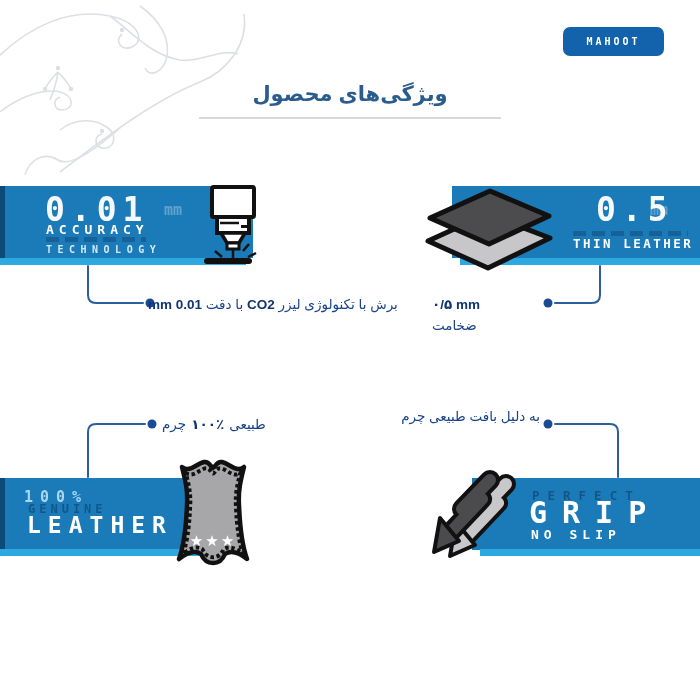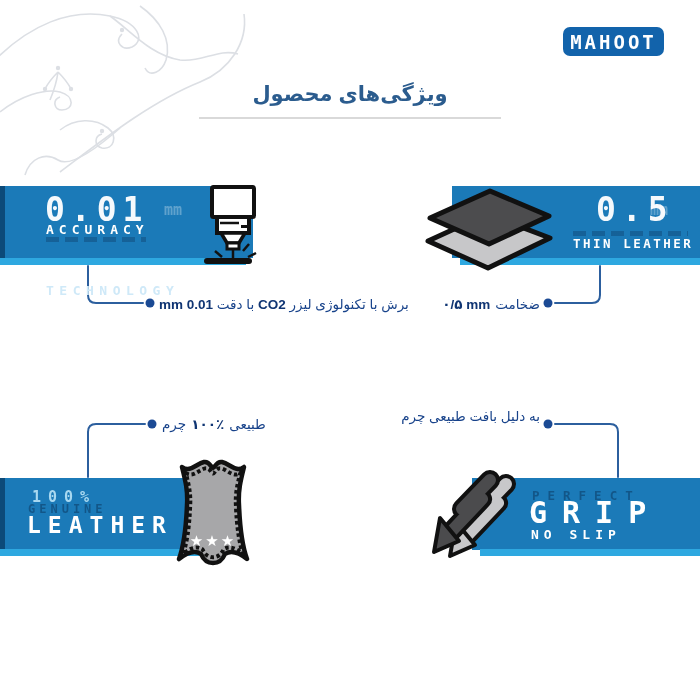--- a/index.html
+++ b/index.html
@@ -4,21 +4,21 @@
 <style>
   html,body{margin:0;padding:0;background:#fff;}
   .canvas{position:relative;width:700px;height:700px;background:#ffffff;overflow:hidden;
           font-family:"Liberation Sans","DejaVu Sans",sans-serif;}
   .t{position:absolute;white-space:nowrap;}
   .mono{font-family:"DejaVu Sans Mono",monospace;font-weight:bold;}
 
   
   .logo{position:absolute;left:563px;top:27px;width:101px;height:29px;background:#1263ab;
         border-radius:7px;display:flex;align-items:center;justify-content:center;}
-  .logo span{color:#fff;font-size:19px;letter-spacing:3px;font-family:"DejaVu Sans Mono",monospace;font-weight:bold;}
+  .logo span{color:#fff;font-size:10px;letter-spacing:3px;font-family:"DejaVu Sans Mono",monospace;font-weight:bold;}
 
   
   .title{position:absolute;left:0;top:82px;width:700px;text-align:center;font-size:21px;
          font-weight:bold;color:#2b5c8e;direction:rtl;}
   .divider{position:absolute;left:199px;top:117px;width:302px;height:2px;background:#d9d9d9;}
 
   
   .banner{position:absolute;height:72px;background:#1b7ab8;z-index:1;}
   .banner.left-edge{background:linear-gradient(90deg,#0c4a79 0,#0c4a79 5px,#1b7ab8 5px);}
   .strip{position:absolute;height:7px;background:#2ea8e0;z-index:1;}
@@ -52,32 +52,32 @@
 
   <div class="title t">ویژگی‌های محصول</div>
   <div class="divider"></div>
 
   <div class="banner left-edge" style="left:0;top:186px;width:253px;"></div>
   <div class="strip" style="left:0;top:258px;width:246px;"></div>
   <span class="t mono b-val z3" style="left:45px;top:190px;">0.01</span>
   <span class="t mono b-ghost-unit z3" style="left:164px;top:201px;">mm</span>
   <span class="t mono b-line z3" style="left:46px;top:222px;font-size:13px;letter-spacing:5px;">ACCURACY</span>
   <div class="ghost-bar" style="left:46px;top:237px;width:100px;"></div>
-  <span class="t mono b-line lt z3" style="left:46px;top:244px;font-size:13px;letter-spacing:5.5px;margin-top:39px;">TECHNOLOGY</span>
+  <span class="t mono b-line lt z3" style="left:46px;top:244px;font-size:10px;letter-spacing:5.5px;">TECHNOLOGY</span>
 
   <div class="banner" style="left:452px;top:186px;width:248px;"></div>
   <div class="strip" style="left:460px;top:258px;width:240px;"></div>
   <span class="t mono b-val z3" style="left:596px;top:190px;">0.5</span>
   <span class="t mono b-ghost-unit z3" style="left:650px;top:201px;">mm</span>
   <div class="ghost-bar" style="left:573px;top:231px;width:115px;"></div>
   <span class="t mono b-line z3" style="left:573px;top:236px;font-size:12.5px;letter-spacing:2.5px;">THIN LEATHER</span>
 
   <div class="banner left-edge" style="left:0;top:478px;width:225px;"></div>
   <div class="strip" style="left:0;top:549px;width:218px;"></div>
-  <span class="t mono lb z3" style="left:32px;top:488px;font-size:15px;letter-spacing:7px;font-weight:bold;">100%</span>
+  <span class="t mono lb z3" style="left:24px;top:488px;font-size:15px;letter-spacing:7px;font-weight:bold;">100%</span>
   <span class="t mono ghost-dark z3" style="left:28px;top:502px;font-size:12px;letter-spacing:4px;">GENUINE</span>
   <span class="t mono b-line z3" style="left:27px;top:512px;font-size:23px;letter-spacing:7px;">LEATHER</span>
 
   <div class="banner" style="left:472px;top:478px;width:228px;"></div>
   <div class="strip" style="left:480px;top:549px;width:220px;"></div>
   <span class="t mono ghost-dark z3" style="left:532px;top:488px;font-size:12.5px;letter-spacing:8px;">PERFECT</span>
   <span class="t mono b-line z3" style="left:529px;top:495px;font-size:30px;letter-spacing:15px;">GRIP</span>
   <span class="t mono b-line z3" style="left:531px;top:527px;font-size:13px;letter-spacing:5px;">NO SLIP</span>
 
   <svg class="overlay" width="700" height="700" viewBox="0 0 700 700">
@@ -156,28 +156,28 @@
         <path d="M145,424 L96,424 Q88,424 88,432 L88,477"></path>
         <circle cx="152" cy="424" r="4.5" fill="#1b4a94" stroke="none"></circle>
       </g>
       <g>
         <path d="M555,424 L610,424 Q618,424 618,432 L618,477"></path>
         <circle cx="548" cy="424" r="4.5" fill="#1b4a94" stroke="none"></circle>
       </g>
     </g>
   </svg>
 
-  <div class="cap cap-rtl t" style="left:159px;top:296px;">
+  <div class="cap cap-rtl t" style="left:148px;top:296px;">
     <span>برش با تکنولوژی لیزر</span>
     <span class="bold">CO2</span>
     <span>با دقت</span>
     <span class="bold">0.01 mm</span>
   </div>
 
-  <div class="cap cap-flex" style="left:432px;top:296px;width:108px;justify-content:flex-end;">
+  <div class="cap cap-flex" style="left:432px;top:296px;width:108px;justify-content:center;flex-direction:column;">
     <span class="bold">۰/۵ mm</span>
     <span>ضخامت</span>
   </div>
 
   <div class="cap cap-flex" style="left:162px;top:416px;">
     <span>چرم</span>
     <span class="bold">۱۰۰٪</span>
     <span>طبیعی</span>
   </div>
 

